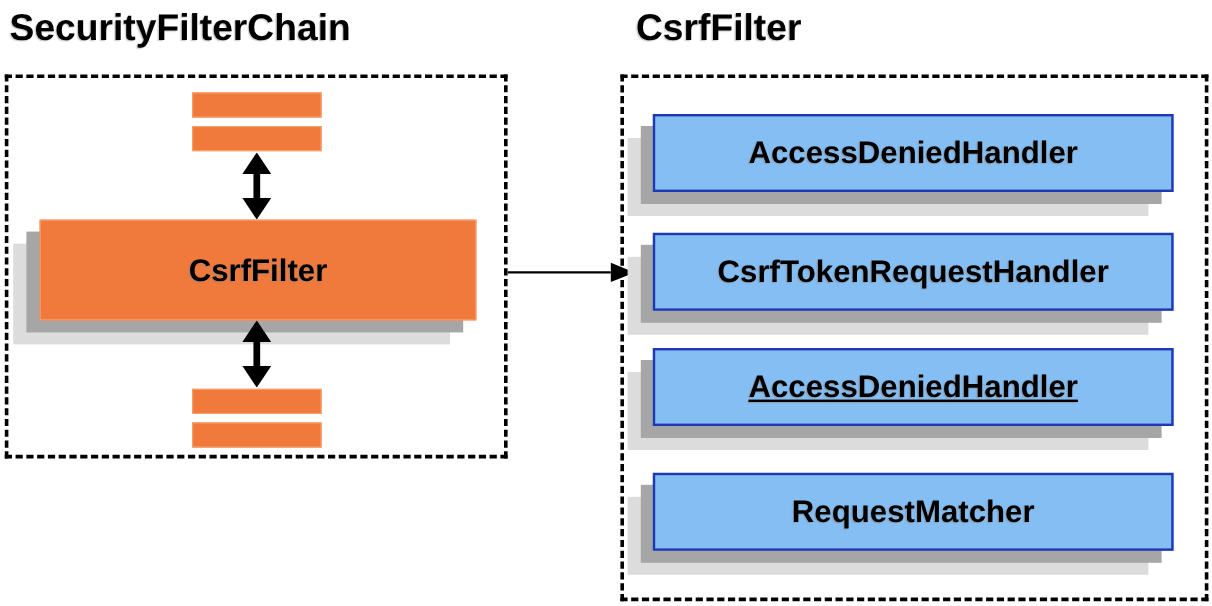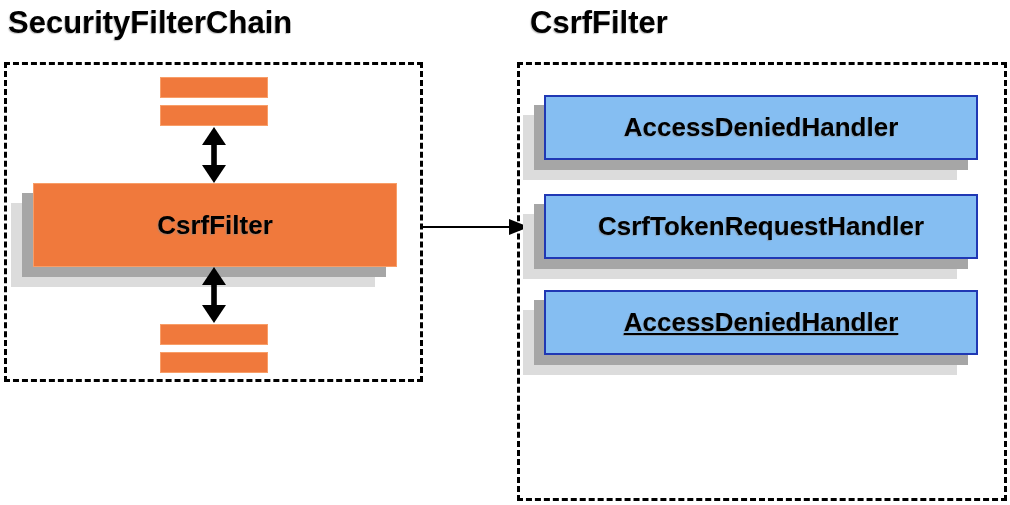--- a/index.html
+++ b/index.html
@@ -115,14 +115,17 @@
   </div>
 
   <div class="blue-box" style="top:194px;">
     <span class="box-label">CsrfTokenRequestHandler</span>
   </div>
 
   <div class="blue-box" style="top:290px;text-decoration:underline;">
     <span class="box-label">AccessDeniedHandler</span>
   </div>
 
+  <div class="blue-box" style="top:394px;">
+    <span class="box-label">RequestMatcher</span>
+  </div>
 
 </div>
 
 </body></html>

